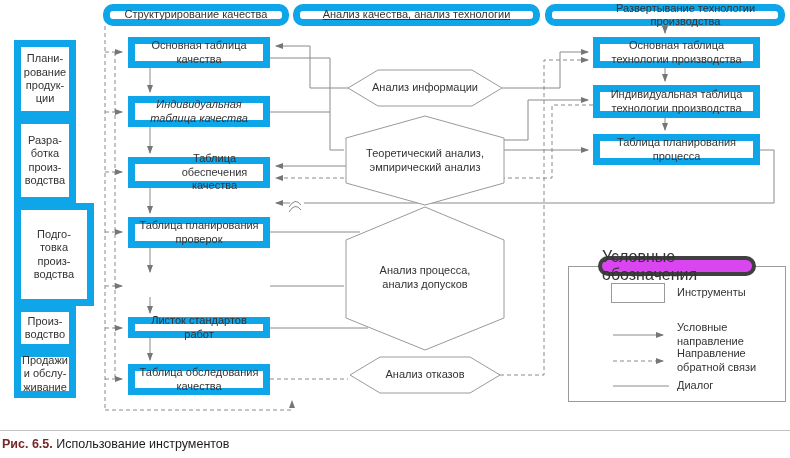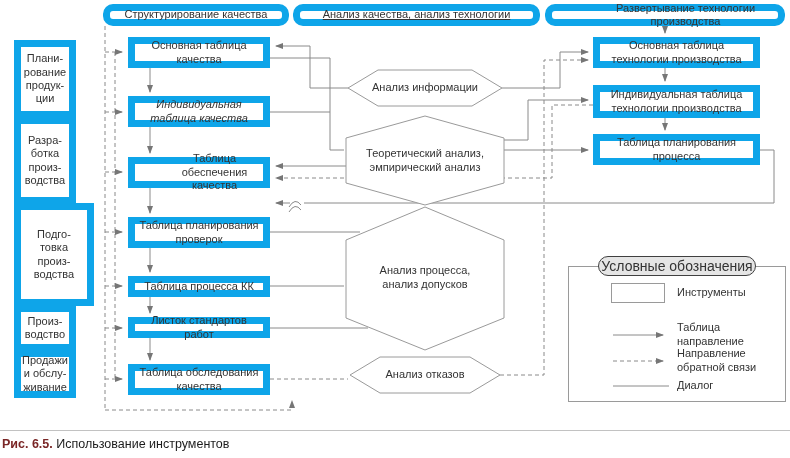--- a/index.html
+++ b/index.html
@@ -6,22 +6,22 @@
   body{font-family:"Liberation Sans","DejaVu Sans",sans-serif;}
   .stage{position:relative;width:790px;height:458px;background:#fff;overflow:hidden;color:#333;}
   .wires{position:absolute;left:0;top:0;pointer-events:none;}
   .box{position:absolute;box-sizing:border-box;border:7px solid #0ea5e9;background:#fff;
        display:flex;align-items:center;justify-content:center;text-align:center;
        font-size:11px;line-height:1.22;white-space:pre-line;padding:1px 3px;color:#333;}
   .hdr{border-radius:10px;}
   .hexlabel{position:absolute;display:flex;align-items:center;justify-content:center;
        text-align:center;font-size:11px;line-height:1.25;white-space:pre-line;color:#333;}
   .legend{position:absolute;box-sizing:border-box;border:1px solid #9a9a9a;background:#fff;}
-  .legend-title{position:absolute;box-sizing:border-box;border:1px solid #404040;border-radius:10px;
-       background:#e5e5e5;display:flex;align-items:center;justify-content:center;font-size:14px;color:#333;}
+  .legend-title{position:absolute;box-sizing:border-box;border:4px solid #404040;border-radius:10px;
+       background:#d946ef;display:flex;align-items:center;justify-content:center;font-size:16px;color:#333;}
   .lrow{position:absolute;left:14px;right:6px;display:flex;align-items:center;padding-left:28px;}
   .lsym{width:66px;flex:0 0 66px;display:flex;align-items:center;}
   .llabel{font-size:11px;line-height:1.25;color:#333;}
   .swatch{width:54px;height:20px;border:1px solid #9a9a9a;background:#fff;box-sizing:border-box;}
   .rule{position:absolute;left:0;width:790px;height:1px;background:#c2c2c2;}
   .caption{position:absolute;font-size:12.5px;color:#1c1c1c;}
   .caption b{color:var(--accent,#7a2626);font-weight:bold;}
 </style>
 </head>
 <body>
@@ -112,21 +112,20 @@
 живание</div>
 
   <div class="box" style="left:128px;top:37px;width:142px;height:31px;">Основная таблица
 качества</div>
   <div class="box" style="left:128px;top:96px;width:142px;height:31px;font-style:italic;">Индивидуальная
 таблица качества</div>
   <div class="box" style="left:128px;top:157px;width:142px;height:31px;padding-left:34px;">Таблица обеспечения
 качества</div>
   <div class="box" style="left:128px;top:217px;width:142px;height:31px;">Таблица планирования
 проверок</div>
-  <div class="box" style="left:128px;top:276px;width:142px;height:21px;">Таблица процесса КК</div>
   <div class="box" style="left:128px;top:317px;width:142px;height:21px;">Листок стандартов работ</div>
   <div class="box" style="left:128px;top:364px;width:142px;height:31px;">Таблица обследования
 качества</div>
 
   <div class="hexlabel" style="left:358px;top:76px;width:134px;height:24px;">Анализ информации</div>
   <div class="hexlabel" style="left:357px;top:263px;width:136px;height:30px;">Анализ процесса,
 анализ допусков</div>
   <div class="hexlabel" style="left:357px;top:146px;width:136px;height:30px;">Теоретический анализ,
 эмпирический анализ</div>
   <div class="hexlabel" style="left:358px;top:364px;width:134px;height:22px;">Анализ отказов</div>
@@ -149,21 +148,21 @@
       <span class="lsym">
         <svg width="66" height="12" viewBox="0 0 66 12">
           <defs>
               <marker id="arrL1" viewBox="0 0 8 6" markerWidth="8" markerHeight="6" refX="7" refY="3" orient="auto">
                 <path d="M0,0 L8,3 L0,6 Z" fill="#767676"></path>
               </marker>
             </defs>
           <path d="M2,6 H52" stroke="#8a8a8a" stroke-width="1" fill="none" marker-end="url(#arrL1)"></path>
         </svg>
       </span>
-      <span class="llabel">Таблица направление</span>
+      <span class="llabel">Условные направление</span>
     </div>
     <div class="lrow" style="top:80px;justify-content:space-between;">
       <span class="lsym">
         <svg width="66" height="12" viewBox="0 0 66 12">
           <defs>
               <marker id="arrL2" viewBox="0 0 8 6" markerWidth="8" markerHeight="6" refX="7" refY="3" orient="auto">
                 <path d="M0,0 L8,3 L0,6 Z" fill="#767676"></path>
               </marker>
             </defs>
           <path d="M2,6 H52" stroke="#8a8a8a" stroke-width="1" fill="none" stroke-dasharray="4 3" marker-end="url(#arrL2)"></path>

